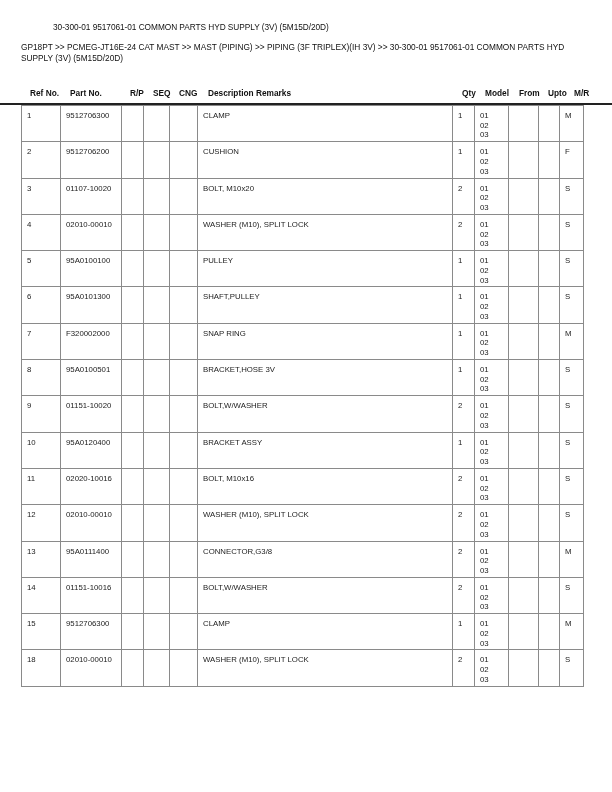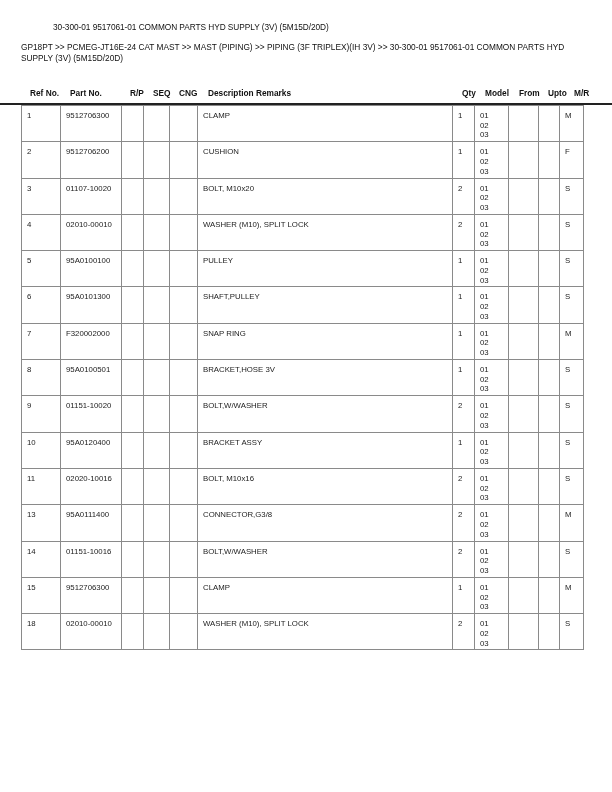--- a/index.html
+++ b/index.html
@@ -276,20 +276,37 @@
     <td>
           <span class="model-line">01</span>
           <span class="model-line">02</span>
           <span class="model-line">03</span>
         </td>
     <td></td>
     <td></td>
     <td>S</td>
   </tr>
 
+  <tr>
+    <td>12</td>
+    <td>02010-00010</td>
+    <td></td>
+    <td class="light"></td>
+    <td class="light"></td>
+    <td>WASHER (M10), SPLIT LOCK</td>
+    <td>2</td>
+    <td>
+          <span class="model-line">01</span>
+          <span class="model-line">02</span>
+          <span class="model-line">03</span>
+        </td>
+    <td></td>
+    <td></td>
+    <td>S</td>
+  </tr>
 
   <tr>
     <td>13</td>
     <td>95A0111400</td>
     <td></td>
     <td class="light"></td>
     <td class="light"></td>
     <td>CONNECTOR,G3/8</td>
     <td>2</td>
     <td>

